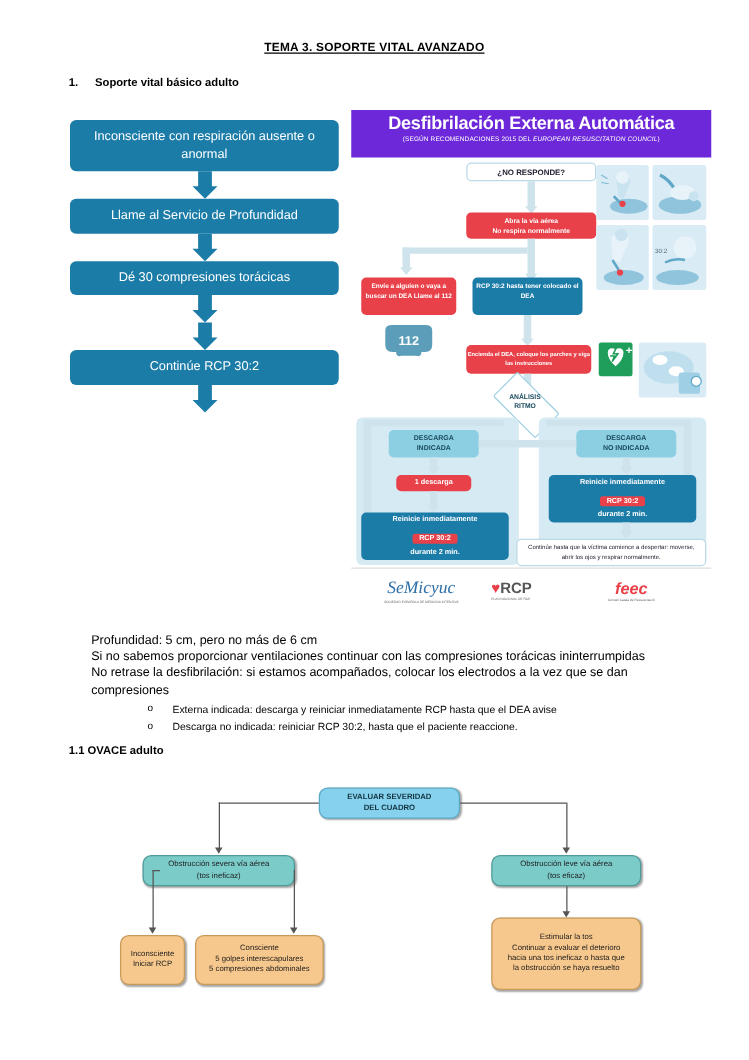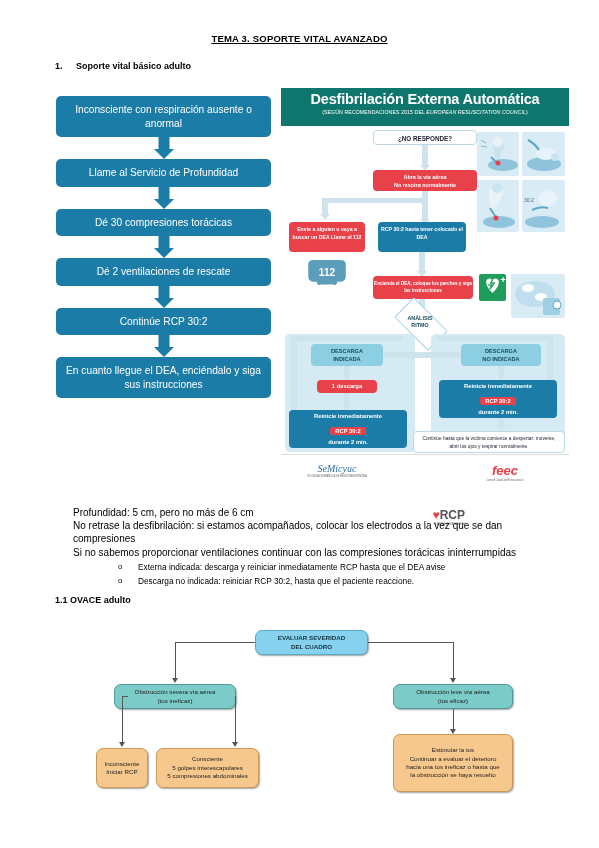--- a/index.html
+++ b/index.html
@@ -48,21 +48,21 @@
     width:0;height:0;border-left:10px solid transparent;border-right:10px solid transparent;
     border-top:10px solid #1C7CA8;
   }
 
   
   .poster{
     position:absolute;left:281px;top:88px;width:288px;height:404px;
     background:#ffffff;
   }
   .p-header{
-    position:absolute;left:0;top:0;width:288px;height:38px;background:#0f766e;
+    position:absolute;left:0;top:0;width:288px;height:38px;background:#6d28d9;
     color:#fff;text-align:center;
   }
   .p-header .t1{font-size:14.5px;font-weight:bold;padding-top:3px;letter-spacing:-.2px;}
   .p-header .t2{font-size:5.2px;letter-spacing:.1px;padding-top:2px;}
   .p-header .t2 i{font-style:italic;}
 
   .pbox{position:absolute;box-sizing:border-box;text-align:center;color:#fff;}
   .pbox.red{background:#E8414A;border-radius:4px;}
   .pbox.blue{background:#1C7CA8;border-radius:4px;}
   .pbox.white{
@@ -130,31 +130,29 @@
     <div class="lbox">Llame al Servicio de Profundidad</div>
     <div class="larrow">
         <div class="stem"></div>
         <div class="head"></div>
       </div>
     <div class="lbox">Dé 30 compresiones torácicas</div>
     <div class="larrow">
         <div class="stem"></div>
         <div class="head"></div>
       </div>
-    <div class="lbox">Dé 2 ventilaciones de rescate</div>
     <div class="larrow">
         <div class="stem"></div>
         <div class="head"></div>
       </div>
     <div class="lbox">Continúe RCP 30:2</div>
     <div class="larrow">
         <div class="stem"></div>
         <div class="head"></div>
       </div>
-    <div class="lbox">En cuanto llegue el DEA, enciéndalo y siga sus instrucciones</div>
   </div>
 
   <div class="poster">
 
     <div class="p-header">
       <div class="t1">Desfibrilación Externa Automática</div>
       <div class="t2"><span>(SEGÚN RECOMENDACIONES 2015 DEL </span><i>EUROPEAN RESUSCITATION COUNCIL</i><span>)</span></div>
     </div>
 
     <div class="pbox white" style="left:92px;top:42px;width:104px;height:15px;font-size:6.3px;font-weight:bold;line-height:15px;">¿NO RESPONDE?</div>
@@ -279,38 +277,38 @@
         <ellipse cx="24" cy="20" rx="20" ry="13" fill="#BFDFEE"></ellipse>
         <ellipse cx="17" cy="14" rx="6" ry="4" fill="#fff"></ellipse>
         <ellipse cx="30" cy="23" rx="6" ry="4" fill="#fff"></ellipse>
         <rect x="32" y="24" width="17" height="17" rx="2" fill="#9FCFE4"></rect>
         <circle cx="46" cy="31" r="4" fill="#fff" stroke="#5FA8C8"></circle>
       </svg>
     </div>
 
     <div class="logo-strip">
       <div style="position:absolute;left:20px;top:8px;width:72px;text-align:center;">
-        <div style="font-size:10px;font-style:italic;color:#2E6FA8;font-family:'Liberation Serif',serif;">SeMicyuc</div>
+        <div style="font-size:14px;font-style:italic;color:#2E6FA8;font-family:'Liberation Serif',serif;">SeMicyuc</div>
         <div style="font-size:2.6px;color:#666;margin-top:1px;">SOCIEDAD ESPAÑOLA DE MEDICINA INTENSIVA</div>
       </div>
-      <div style="position:absolute;left:112px;top:8px;width:72px;text-align:right;margin-top:45px;">
+      <div style="position:absolute;left:112px;top:8px;width:72px;text-align:left;">
         <div style="font-size:12px;font-weight:bold;color:#555;"><span style="color:#E8414A;">♥</span><span>RCP</span></div>
         <div style="font-size:2.6px;color:#666;margin-top:1px;">PLAN NACIONAL DE RCP</div>
       </div>
       <div style="position:absolute;left:188px;top:8px;width:72px;text-align:center;">
         <div style="font-size:13px;font-weight:bold;color:#E8414A;font-style:italic;">feec</div>
         <div style="font-size:2.6px;color:#666;margin-top:1px;">Consell Català de Ressuscitació</div>
       </div>
     </div>
   </div>
 
   <div class="para" style="top:506px;">
     <div>Profundidad: 5 cm, pero no más de 6 cm</div>
+    <div>Si no sabemos proporcionar ventilaciones continuar con las compresiones torácicas ininterrumpidas</div>
     <div>No retrase la desfibrilación: si estamos acompañados, colocar los electrodos a la vez que se dan compresiones</div>
-    <div>Si no sabemos proporcionar ventilaciones continuar con las compresiones torácicas ininterrumpidas</div>
   </div>
 
   <div class="bullets" style="top:560px;">
     <div class="bl">
       <span class="circ">o</span>
       <span>Externa indicada: descarga y reiniciar inmediatamente RCP hasta que el DEA avise</span>
     </div>
     <div class="bl">
       <span class="circ">o</span>
       <span>Descarga no indicada: reiniciar RCP 30:2, hasta que el paciente reaccione.</span>

